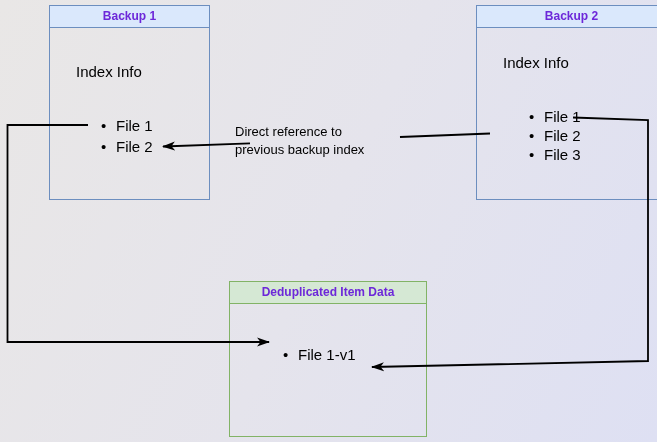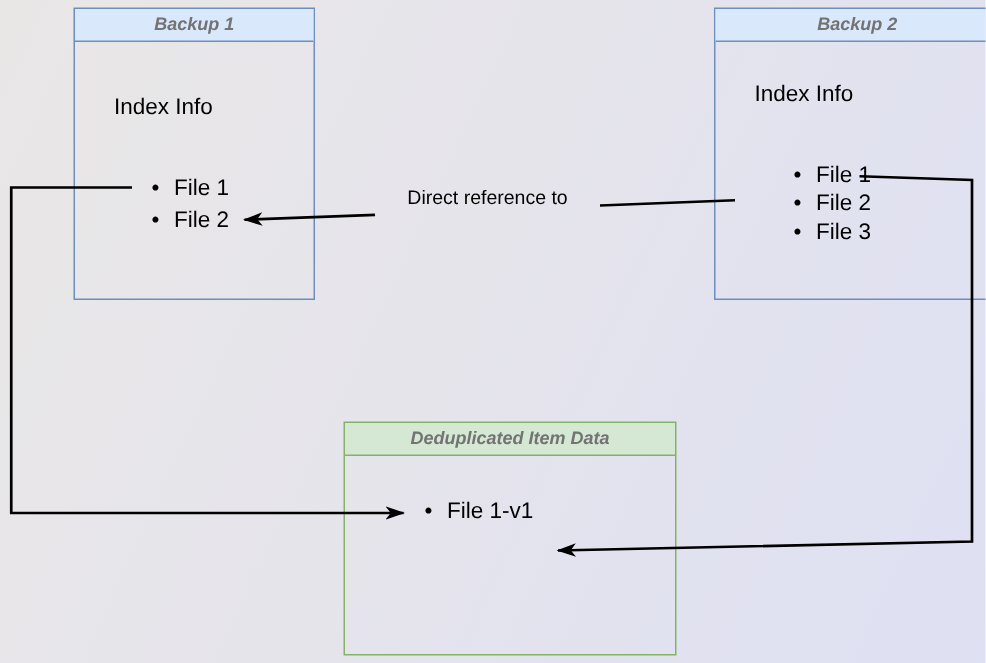--- a/index.html
+++ b/index.html
@@ -21,22 +21,21 @@
   }
   .shape-box.blue   { border: 1px solid var(--blue-border); }
   .shape-box.green  { border: 1px solid var(--green-border); }
   .shape-header {
     box-sizing: border-box;
     height: 22px;
     line-height: 21px;
     text-align: center;
     font-size: 12px;
     font-weight: bold;
-    color: #737373;
-    font-style: italic;
+    color: #6d28d9;
   }
   .blue  .shape-header { background: var(--blue-fill);  border-bottom: 1px solid var(--blue-border); }
   .green .shape-header { background: var(--green-fill); border-bottom: 1px solid var(--green-border); }
   .body-label {
     position: absolute;
     font-size: 15px;
     line-height: 16px;
     color: #000000;
     white-space: nowrap;
   }
@@ -57,42 +56,42 @@
     position: absolute;
     left: -15px;
     top: 0;
   }
   #backup1-list li { line-height: 21px; }
   #backup2-list li { line-height: 19px; }
   #dedup-list  li  { line-height: 21px; }
 
   #backup1-box { left: 49px;  top: 5px;   width: 161px; height: 195px; }
   #backup2-box { left: 448px; top: 5px;   width: 191px; height: 195px; margin-left: 28px; }
-  #dedup-box   { left: 229px; top: 281px; width: 222px; height: 156px; }
+  #dedup-box   { left: 229px; top: 281px; width: 198px; height: 156px; }
 
   #backup1-label { left: 26px; top: 58px; }
   #backup2-label { left: 26px; top: 49px; }
 
   #backup1-list { left: 66px; top: 109px; }
   #backup2-list { left: 67px; top: 101px; }
-  #dedup-list   { left: 68px; top: 48px;  }
+  #dedup-list   { left: 68px; top: 62px;  }
 
   #connector-layer {
     position: absolute;
     left: 0; top: 0;
     width: 657px;
     height: 442px;
     pointer-events: none;
   }
   #direct-reference-label {
     position: absolute;
     left: 235px;
     top: 123px;
     width: 180px;
-    text-align: center;
+    text-align: left;
     font-size: 13px;
     line-height: 18px;
     color: #000000;
   }
 </style>
 </head>
 <body>
 
 <div class="shape-box blue" id="backup1-box">
   <div class="shape-header">Backup 1</div>
@@ -130,13 +129,14 @@
   <path d="M 88 125 L 7.5 125 L 7.5 342 L 269 342" fill="none" stroke="#000000" stroke-width="1.8" marker-end="url(#arrowhead)"></path>
 
   <path d="M 573 117.5 L 648 120 L 648 361 L 372 367" fill="none" stroke="#000000" stroke-width="1.8" marker-end="url(#arrowhead)"></path>
 
   <path d="M 490 133.5 L 400 137" fill="none" stroke="#000000" stroke-width="1.8"></path>
   <path d="M 250 143.3 L 163 146.5" fill="none" stroke="#000000" stroke-width="1.8" marker-end="url(#arrowhead)"></path>
 </svg>
 
 <div id="direct-reference-label">
   <div>Direct reference to</div>
+  <div>previous backup index</div>
 </div>
 
 </body></html>

